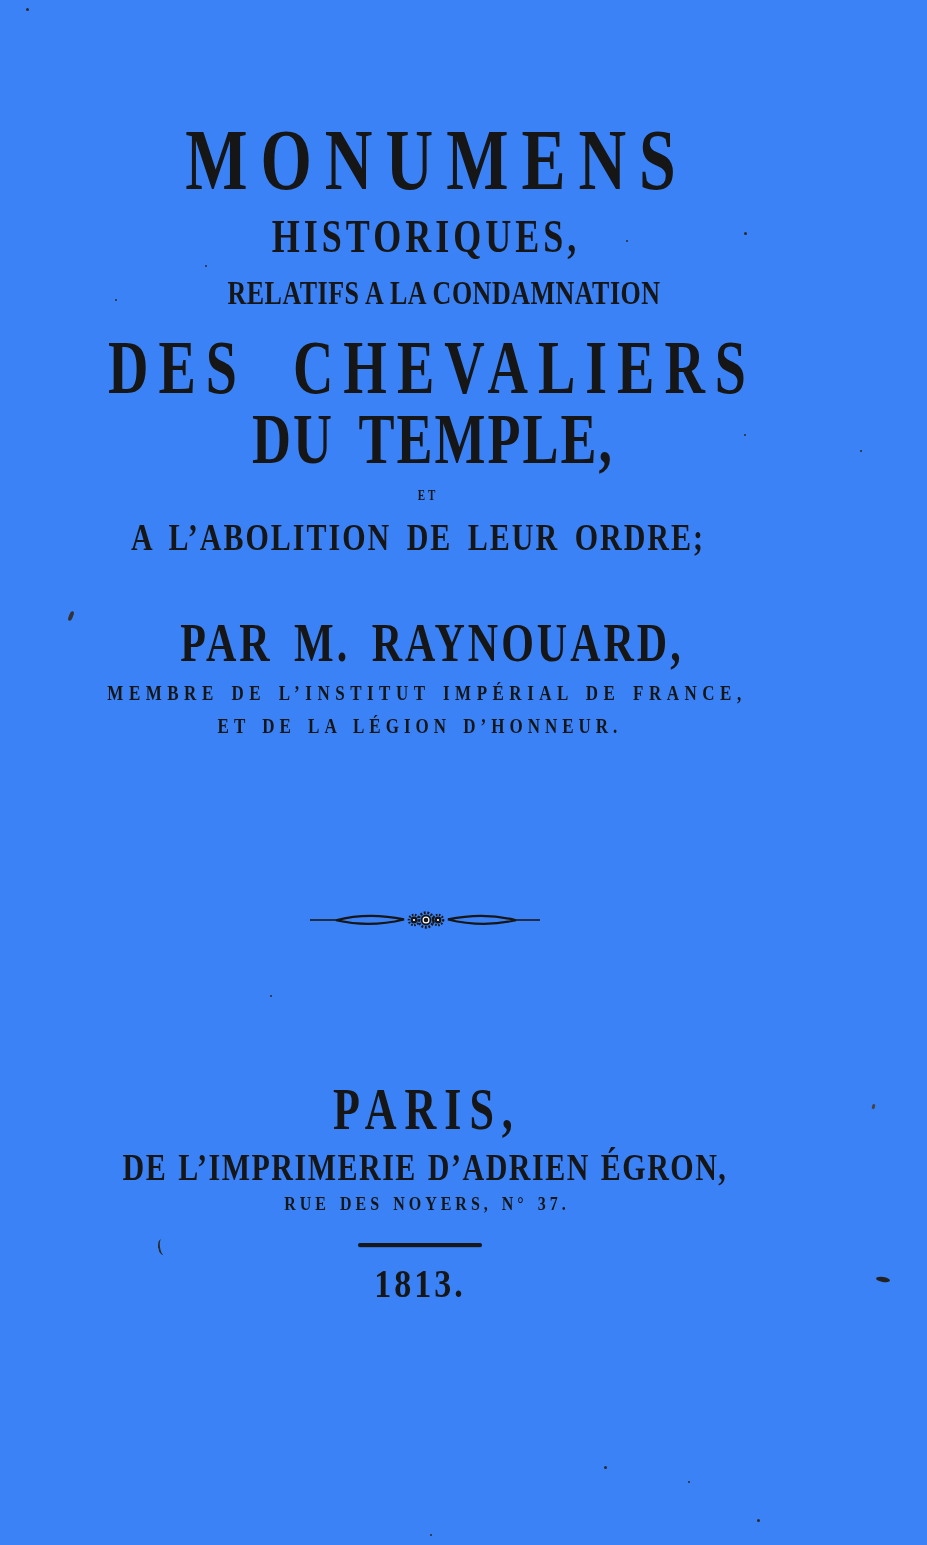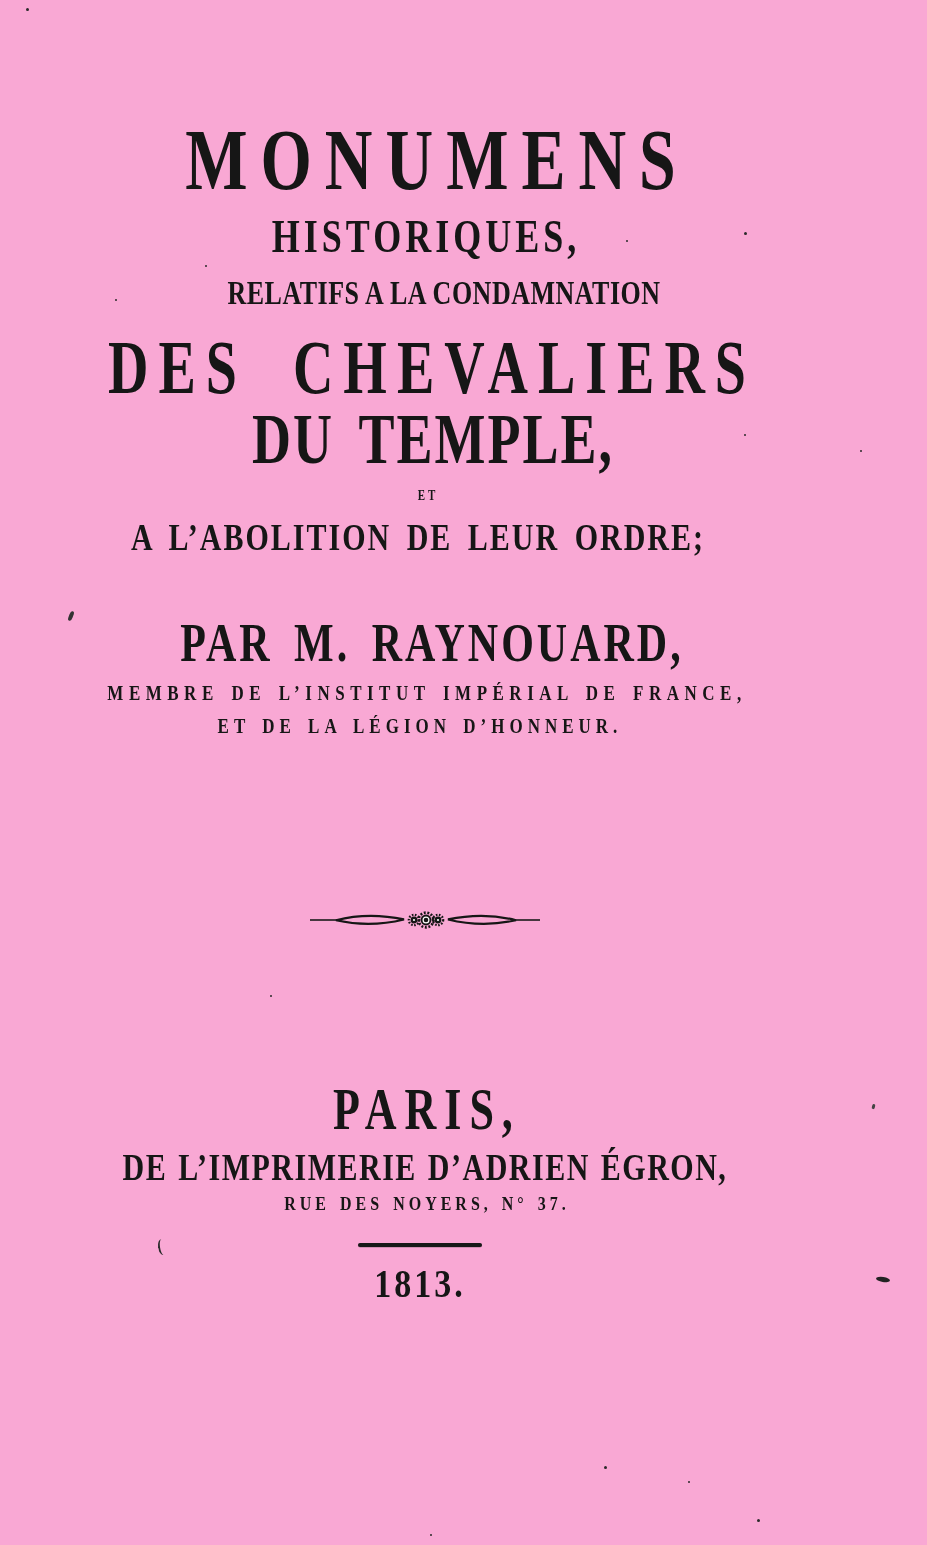--- a/index.html
+++ b/index.html
@@ -5,21 +5,21 @@
   html,body{margin:0;padding:0;}
   body{
     width:927px;height:1545px;
     background:#f4f4f2;
     font-family:"Liberation Serif","DejaVu Serif",serif;
     overflow:hidden;
   }
   .page{
     position:relative;
     width:927px;height:1545px;
-    background:#f9a8d4;
+    background:#3b82f6;
     color:#1a1a1a;
     overflow:hidden;
   }
   .col{
     position:absolute;left:0;top:0;width:860px;height:1545px;
   }
   .ln{
     position:absolute;left:0;width:100%;
     text-align:center;white-space:nowrap;
     font-weight:700;line-height:1;color:#161616;

